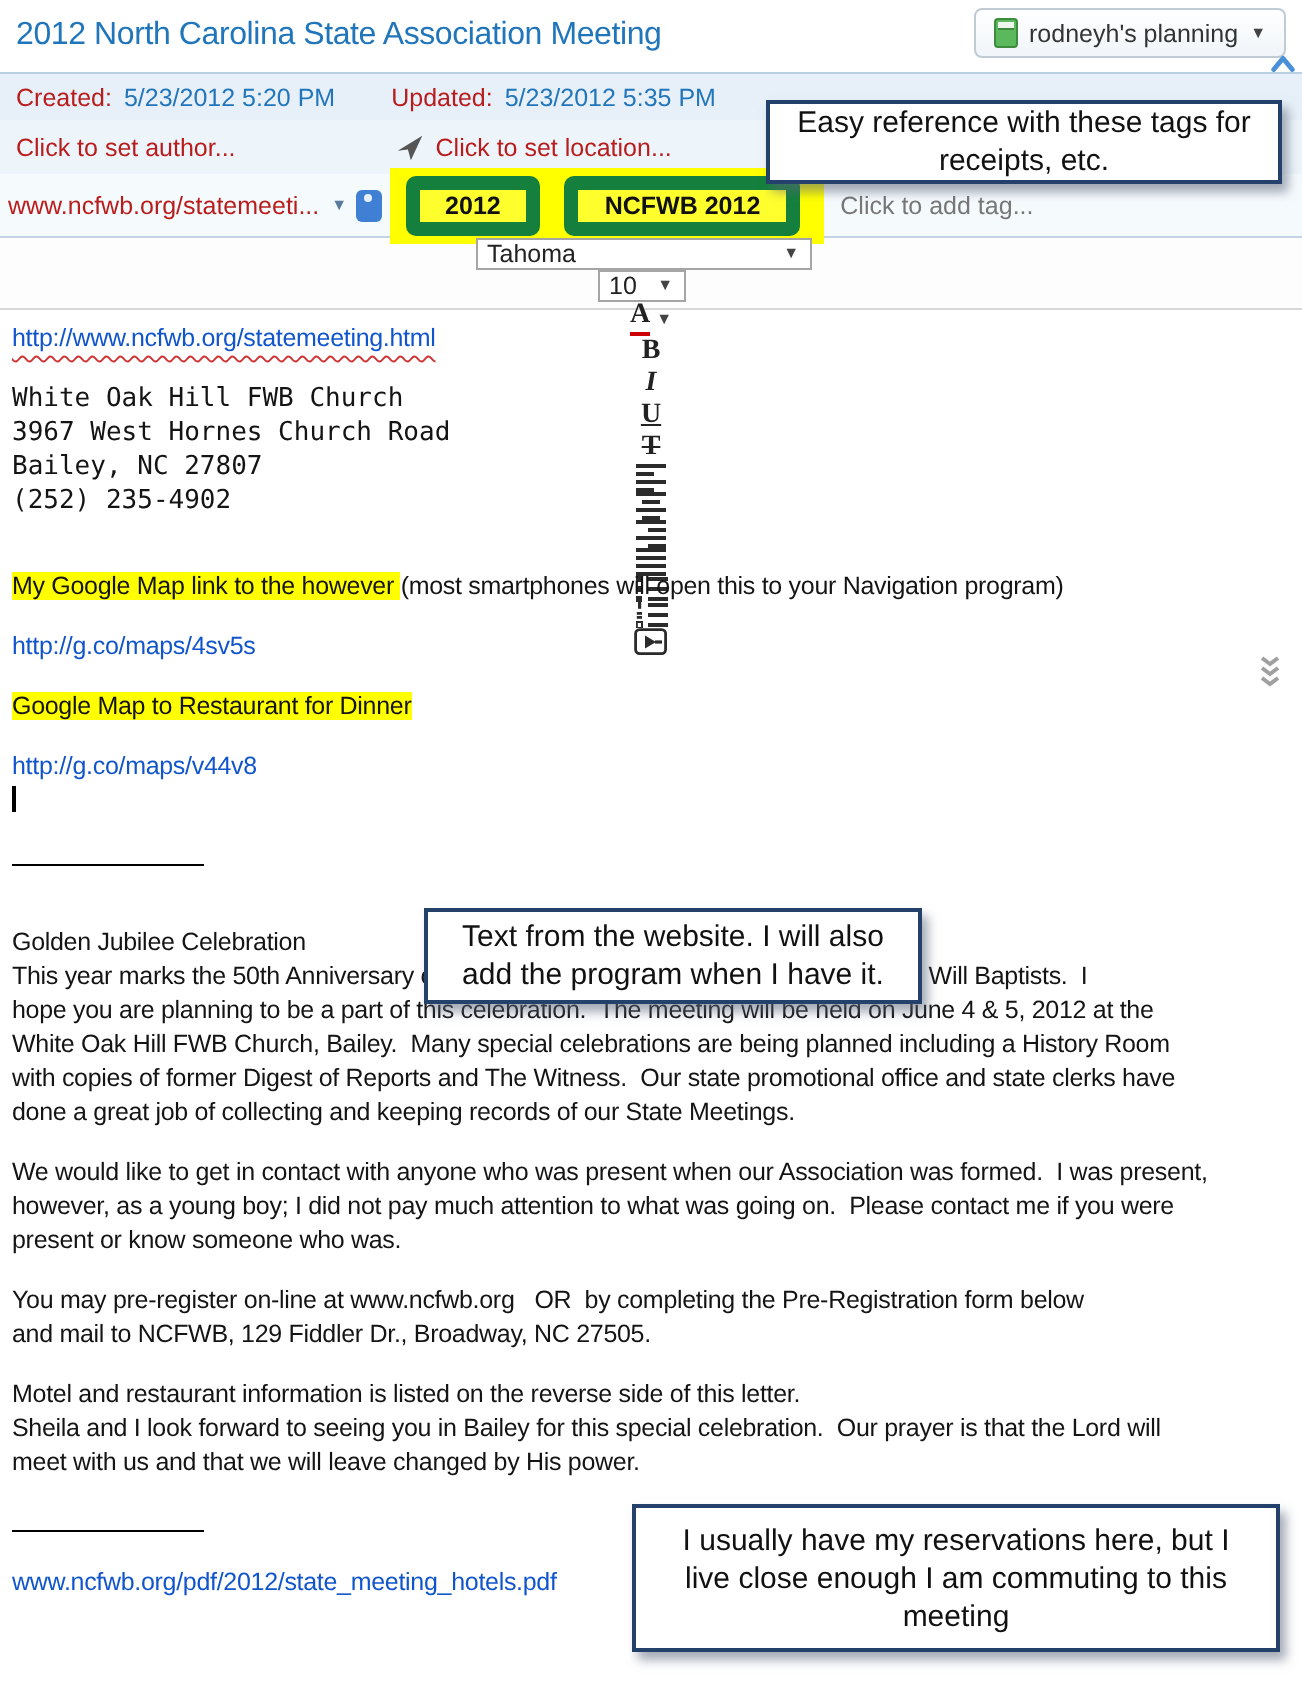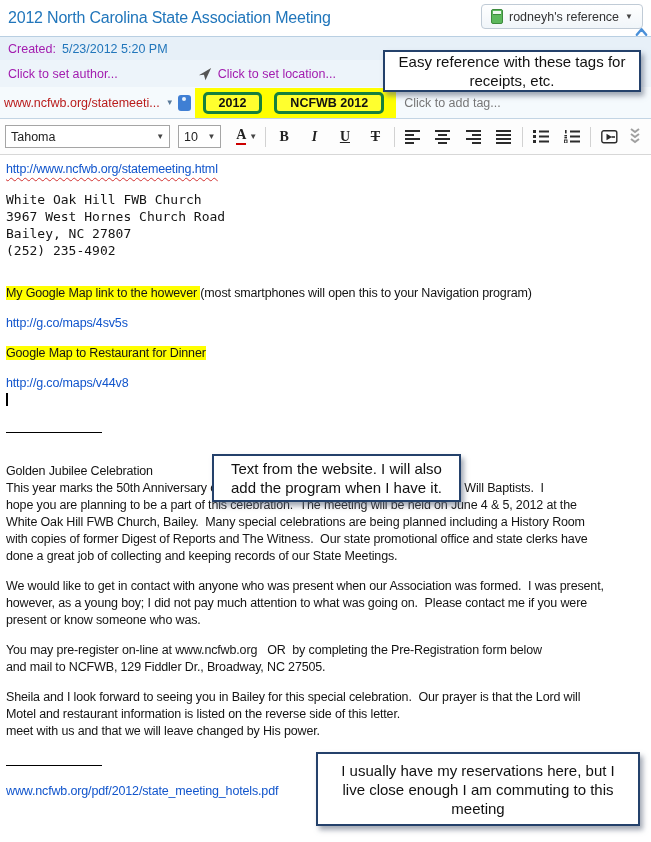--- a/index.html
+++ b/index.html
@@ -23,35 +23,35 @@
   .nb-icon { width:12px; height:15px; background:#5cb85c; border:1px solid #3d8b3d; border-radius:2px; position:relative; }
   .nb-icon::before { content:""; position:absolute; left:1px; right:1px; top:1px; height:3px; background:#eef7ee; border-bottom:1px solid #3d8b3d; }
   .caret-down { font-size:8px; color:#444; line-height:1; }
   .collapse-chevron { position:absolute; top:27px; right:3px; width:13px; height:9px; }
 
   
   .info { font-size:12.5px; }
   .info-row1 { height:23px; background:#e7f0f8; display:flex; align-items:center; padding-left:8px; gap:6px; }
   .info-row2 { height:27px; background:#edf4fa; display:flex; align-items:center; padding-left:8px;gap:18px; }
   .info-row3 { height:32px; background:#f5fafd; border-bottom:1px solid #c3d5e4; display:flex; align-items:center; padding-left:4px; }
-  .lbl { color:#a21caf; }
+  .lbl { color:#b91c1c; }
   .val { color:#2176bb; }
   .updated-group { margin-left:22px; display:flex; gap:6px; }
   .loc-group { margin-left:62px; display:flex; align-items:center; gap:6px; }
   .loc-icon { width:14px; height:14px; }
   .url-text { color:#b91c1c; white-space:nowrap; }
   .url-caret { font-size:8px; color:#5a7a9a; margin:0 4px 0 6px; }
   .tag-icon { width:13px; height:16px; background:#3f7fd4; border-radius:3px; position:relative; margin-right:4px; }
   .tag-icon::before { content:""; position:absolute; top:2px; left:4px; width:4px; height:4px; border-radius:50%; background:#e8f1fb; }
   .tag-band { display:inline-flex; align-items:center; background:#ffff00; padding:4px 12px 4px 8px; gap:12px; }
-  .tag-pill { border:3px solid #15803d; border-radius:5px; padding:1px 13px; font-size:12.5px; font-weight:600; color:#111; background:#ffff2e; white-space:nowrap; }
+  .tag-pill { border:7px solid #15803d; border-radius:5px; padding:1px 13px; font-size:12.5px; font-weight:600; color:#111; background:#ffff2e; white-space:nowrap; }
   .add-tag { color:#777; margin-left:8px; white-space:nowrap; }
 
   
-  .toolbar { height:36px; background:#fdfdfd; border-bottom:1px solid #d7d7d7; display:flex; align-items:center; padding:0 5px; }
+  .toolbar { height:36px; background:#fdfdfd; border-bottom:1px solid #d7d7d7; display:flex; align-items:center; padding:0 5px;flex-direction:column; }
   .tb-select { border:1px solid #a5a5a5; background:#fff; height:23px; display:flex; align-items:center; justify-content:space-between; padding:0 5px; font-size:12.5px; color:#222; }
   .tb-font { width:168px; margin-right:8px; }
   .tb-size { width:44px; margin-right:10px; }
   .tb-btn { width:31px; height:25px; display:flex; align-items:center; justify-content:center; font-family:"Liberation Serif",serif; font-size:14px; font-weight:bold; color:#222; cursor:default; }
   .tb-sep { width:1px; height:20px; background:#d2d2d2; margin:0 3px; }
   .color-a { border-bottom:2px solid #cc0000; line-height:1; padding-bottom:1px; }
   .italic { font-style:italic; }
   .underl { text-decoration:underline; }
   .strike { text-decoration:line-through; }
   .tb-btn svg { display:block; }
@@ -82,32 +82,36 @@
 </style>
 </head>
 <body>
 
 <div class="page">
 
   <div class="header">
     <div class="note-title">2012 North Carolina State Association Meeting</div>
     <div class="notebook-btn">
       <span class="nb-icon"></span>
-      <span>rodneyh's reference</span>
+      <span>rodneyh's planning</span>
       <span class="caret-down">▼</span>
     </div>
     <svg class="collapse-chevron" viewBox="0 0 14 9">
       <polyline points="2,8 7,2 12,8" fill="none" stroke="#4a90d9" stroke-width="2.6" stroke-linecap="round" stroke-linejoin="round"></polyline>
     </svg>
   </div>
 
   <div class="info">
     <div class="info-row1">
       <span class="lbl">Created:</span>
       <span class="val">5/23/2012 5:20 PM</span>
+      <span class="updated-group">
+        <span class="lbl">Updated:</span>
+        <span class="val">5/23/2012 5:35 PM</span>
+      </span>
     </div>
     <div class="info-row2">
       <span class="lbl">Click to set author...</span>
       <span class="loc-group">
         <svg class="loc-icon" viewBox="0 0 16 16">
           <path d="M1,9.5 L15,1 L8.5,15 L6.8,8.8 Z" fill="#555"></path>
         </svg>
         <span class="lbl">Click to set location...</span>
       </span>
     </div>
@@ -255,22 +259,22 @@
       <div class="line">with copies of former Digest of Reports and The Witness.  Our state promotional office and state clerks have</div>
       <div class="line">done a great job of collecting and keeping records of our State Meetings.</div>
       <div class="line blank">&nbsp;</div>
       <div class="line">We would like to get in contact with anyone who was present when our Association was formed.  I was present,</div>
       <div class="line">however, as a young boy; I did not pay much attention to what was going on.  Please contact me if you were</div>
       <div class="line">present or know someone who was.</div>
       <div class="line blank">&nbsp;</div>
       <div class="line">You may pre-register on-line at www.ncfwb.org   OR  by completing the Pre-Registration form below</div>
       <div class="line">and mail to NCFWB, 129 Fiddler Dr., Broadway, NC 27505.</div>
       <div class="line blank">&nbsp;</div>
+      <div class="line">Motel and restaurant information is listed on the reverse side of this letter.</div>
       <div class="line">Sheila and I look forward to seeing you in Bailey for this special celebration.  Our prayer is that the Lord will</div>
-      <div class="line">Motel and restaurant information is listed on the reverse side of this letter.</div>
       <div class="line">meet with us and that we will leave changed by His power.</div>
       <div class="line blank">&nbsp;</div>
       <div class="line"><span class="rule"></span></div>
       <div class="line blank">&nbsp;</div>
       <div class="line"><a class="nlink">www.ncfwb.org/pdf/2012/state_meeting_hotels.pdf</a></div>
     </div>
 
   <div class="callout callout-1">Easy reference with these tags for receipts, etc.</div>
   <div class="callout callout-2">Text from the website. I will also add the program when I have it.</div>
   <div class="callout callout-3">I usually have my reservations here, but I live close enough I am commuting to this meeting</div>

